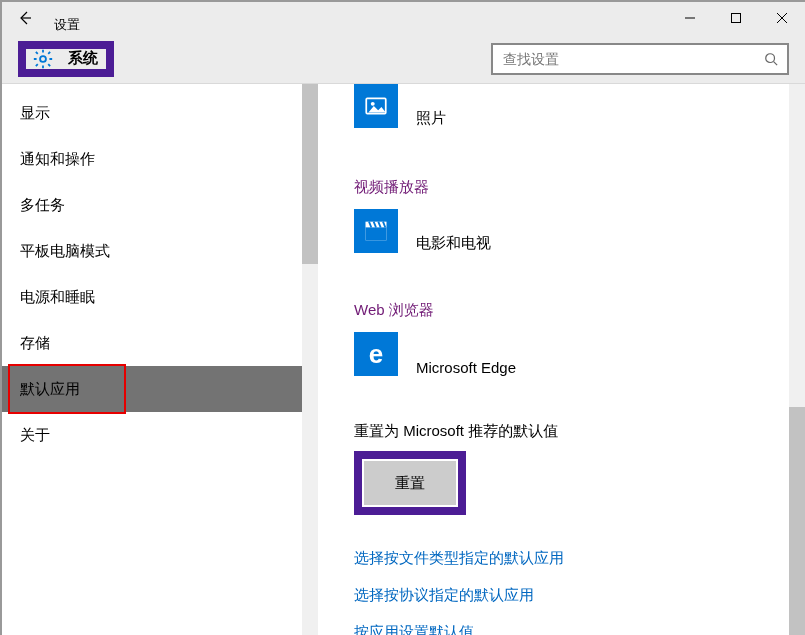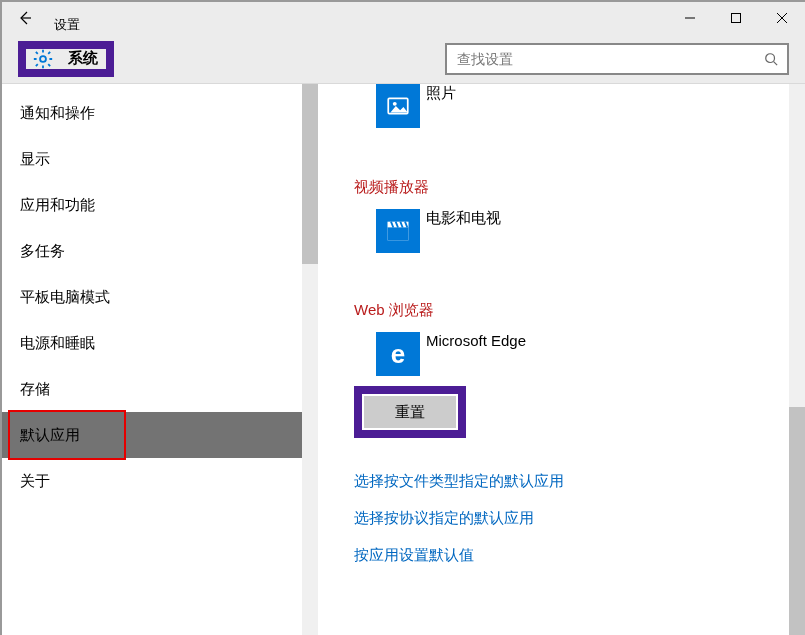--- a/index.html
+++ b/index.html
@@ -81,21 +81,21 @@
     font-weight: 600;
   }
   .hl-red {
     border: 8px solid #4c1d95;
   }
   .hl-red-wide {
     border: 2px solid #e60000;
   }
   .search-wrap {
     margin-left: auto;
-    width: 344px;
+    width: 298px;
     height: 32px;
     border: 2px solid #888;
     background: #fff;
     display: flex;
     align-items: center;
   }
   .search-wrap input {
     flex: 1;
     border: none;
     outline: none;
@@ -167,31 +167,30 @@
   .content {
     flex: 1;
     padding: 0 0 0 36px;
     position: relative;
     overflow: hidden;
     height: 100%;
   }
 
   .section-head {
     font-size: 15px;
-    color: #b91c1c;
+    color: #701a75;
     margin-top: 28px;
   }
 
   .app-row {
     display: flex;
-    align-items: flex-start;
-    gap: 6px;
+    align-items: flex-end;
+    gap: 18px;
     margin-top: 12px;
     cursor: pointer;
-    margin-left: 22px;
   }
   .app-tile {
     width: 44px;
     height: 44px;
     background: #0078d7;
     display: flex;
     align-items: center;
     justify-content: center;
     color: #fff;
     font-weight: bold;
@@ -204,21 +203,21 @@
     font-size: 15px;
     margin-top: 46px;
   }
   .reset-btn-wrap {
     margin-top: 10px;
     display: inline-block;
     padding: 2px;
   }
   .reset-btn {
     width: 92px;
-    height: 32px;
+    height: 44px;
     background: #ccc;
     border: none;
     font-family: inherit;
     font-size: 15px;
     cursor: pointer;
   }
 
   .links {
     margin-top: 34px;
     display: flex;
@@ -292,27 +291,24 @@
         <line x1="11" y1="11" x2="15" y2="15"></line>
       </svg>
     </span>
   </div>
 </div>
 
 <div class="body">
 
   <div class="sidebar">
     <div class="nav-item">
+        <span>显示</span>
+      </div>
+    <div class="nav-item">
         <span>通知和操作</span>
-      </div>
-    <div class="nav-item">
-        <span>显示</span>
-      </div>
-    <div class="nav-item">
-        <span>应用和功能</span>
       </div>
     <div class="nav-item">
         <span>多任务</span>
       </div>
     <div class="nav-item">
         <span>平板电脑模式</span>
       </div>
     <div class="nav-item">
         <span>电源和睡眠</span>
       </div>
@@ -365,20 +361,21 @@
     </div>
 
     
     <div class="section-head" style="margin-top:48px;">Web 浏览器</div>
     <div class="app-row">
       <div class="app-tile" style="font-size:26px;font-family:'Segoe UI',sans-serif;font-weight:600;">e</div>
       <div class="app-name">Microsoft Edge</div>
     </div>
 
     
+    <div class="reset-heading">重置为 Microsoft 推荐的默认值</div>
     <div class="reset-btn-wrap hl-red">
       <button class="reset-btn">重置</button>
     </div>
 
     
     <div class="links">
       <a class="link">选择按文件类型指定的默认应用</a>
       <a class="link">选择按协议指定的默认应用</a>
       <a class="link">按应用设置默认值</a>
     </div>

